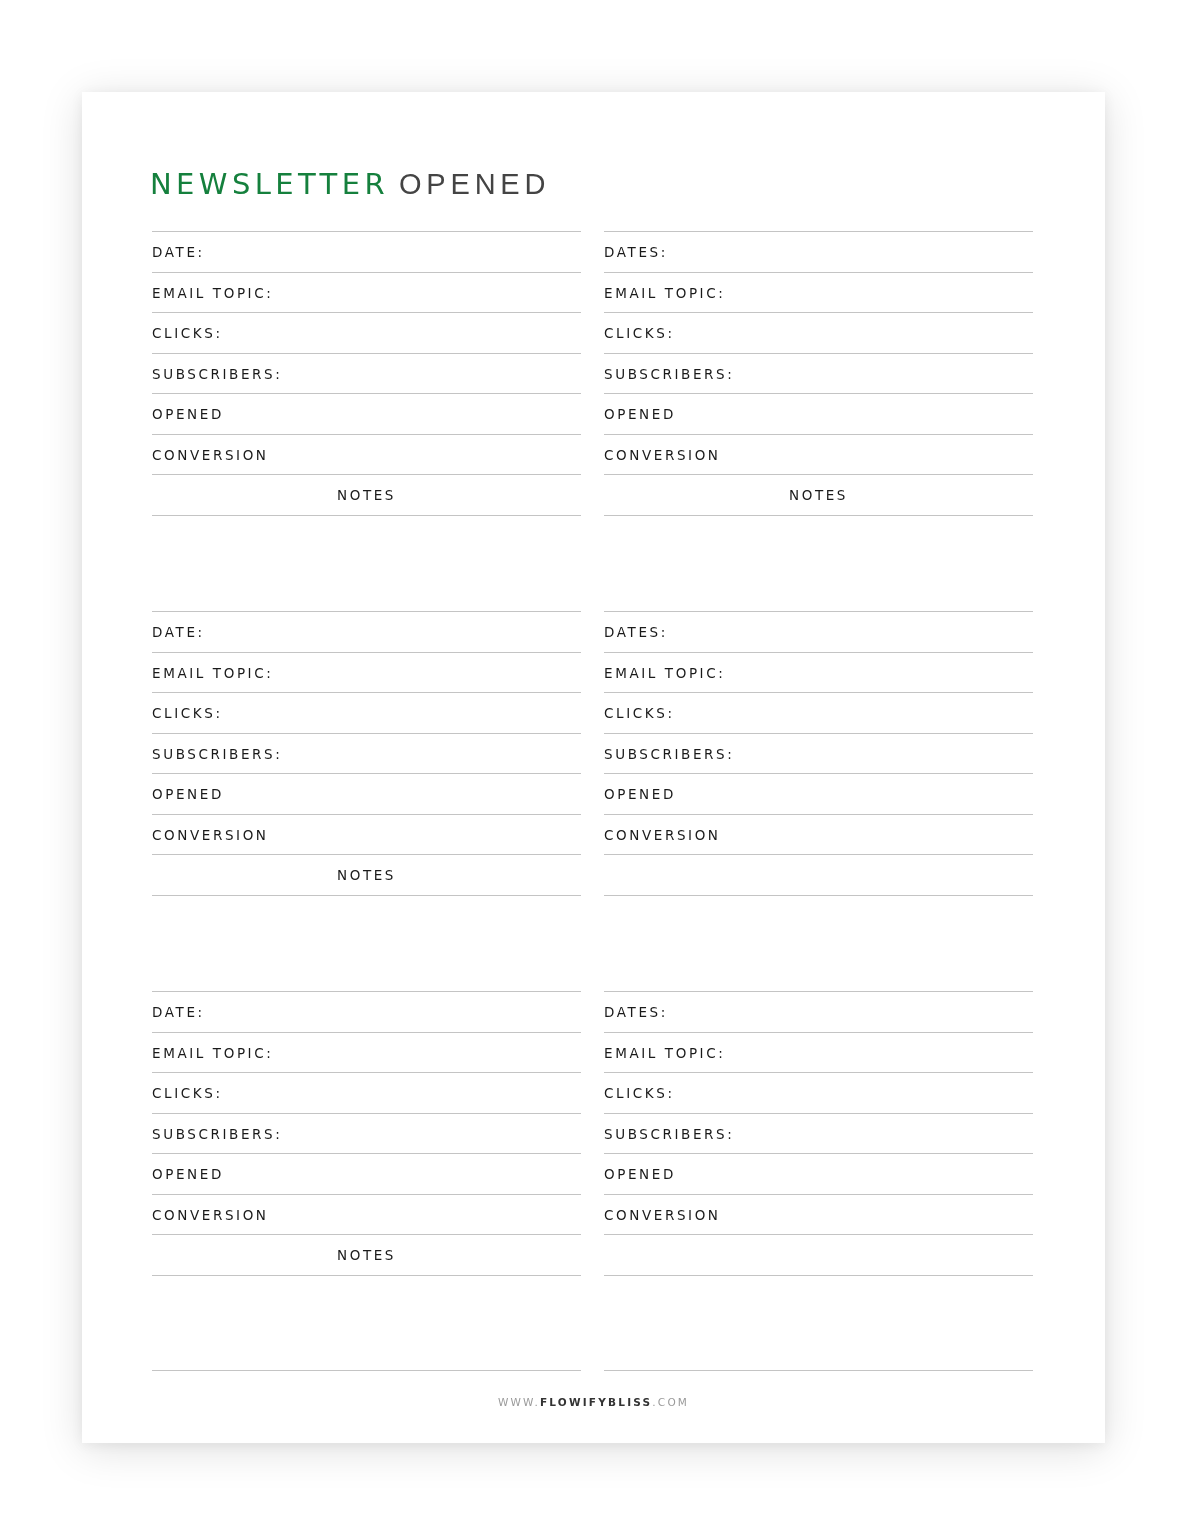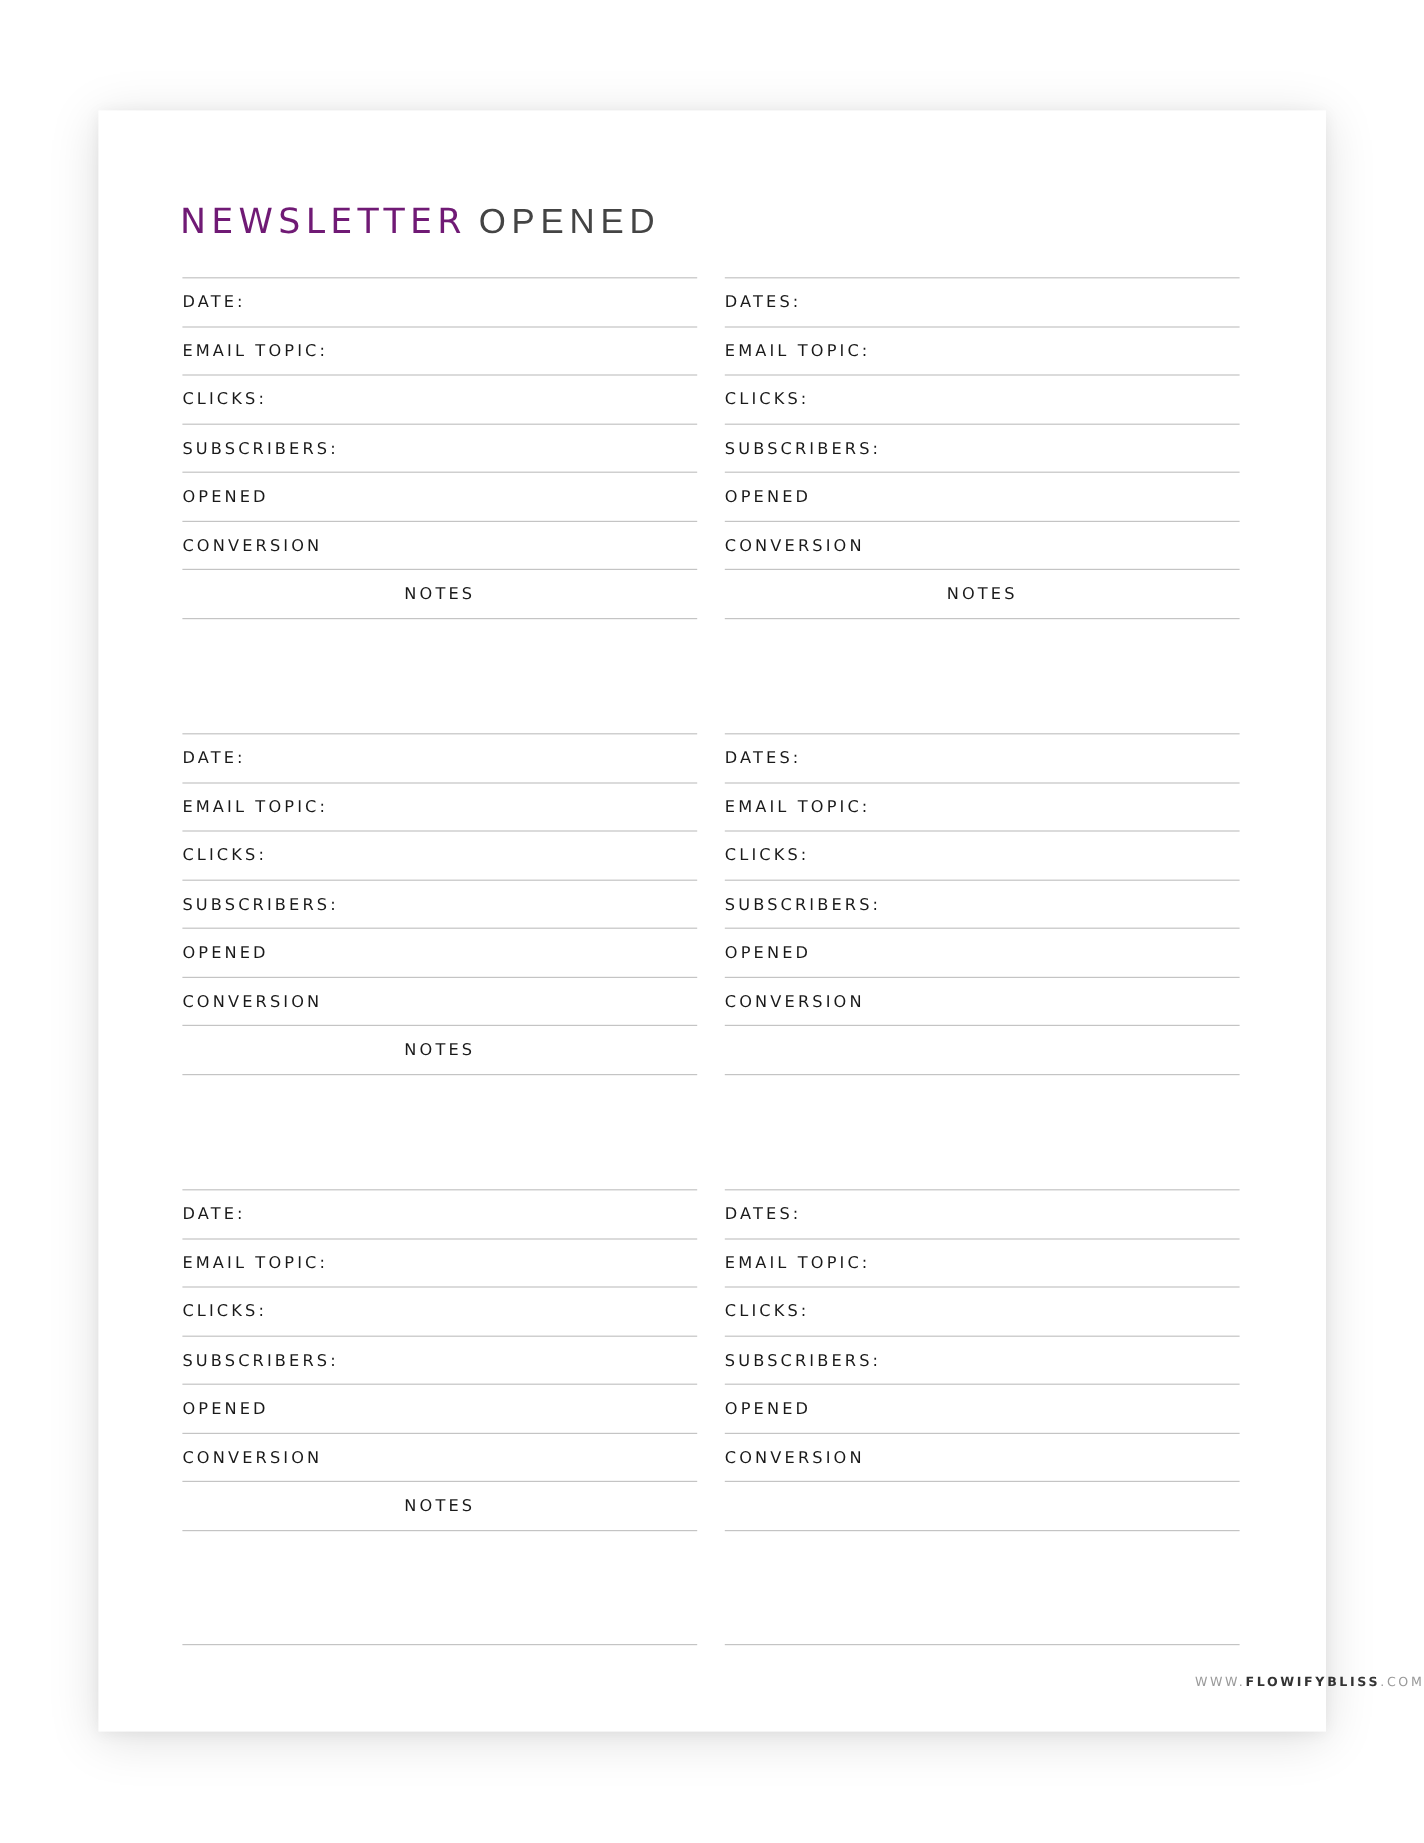--- a/index.html
+++ b/index.html
@@ -10,31 +10,31 @@
     .sheet {
       position:absolute; left:82px; top:92px; width:1023px; height:1351px;
       background:#ffffff;
       box-shadow: 0 6px 40px rgba(0,0,0,0.13), 0 2px 12px rgba(0,0,0,0.06);
     }
     .title {
       position:absolute; left:150px; top:166px; font-size:29px; letter-spacing:4.4px;
       color:#111; white-space:nowrap; line-height:36px;
       font-family: "DejaVu Sans", sans-serif;
     }
-    .title .bold { font-weight:400; color:#701a75; }
+    .title .bold { font-weight:400; color:#15803d; }
     .title .light { font-weight:300; color:#444; margin-left:10px; font-family:"Liberation Sans", sans-serif; letter-spacing:4.8px; }
     .block { position:absolute; width:429px; }
     .rule { position:absolute; left:0; width:100%; height:0; border-top:1.5px solid #c4c4c4; }
     .label {
       position:absolute; left:0; font-size:13.5px; letter-spacing:2.6px; color:#1a1a1a;
       white-space:nowrap; line-height:16px;
     }
     .notes-label { left:0; width:100%; text-align:center; }
     .footer {
-      position:absolute; left:0; width:1187px; top:1396px; text-align:right;
+      position:absolute; left:0; width:1187px; top:1396px; text-align:center;
       font-size:10.5px; letter-spacing:2.2px; color:#9a9a9a; white-space:nowrap;
     }
     .footer .brand { color:#333; font-weight:bold; }
   </style>
 </head>
 <body>
 
 <div class="sheet"></div>
 
 <div class="title">

